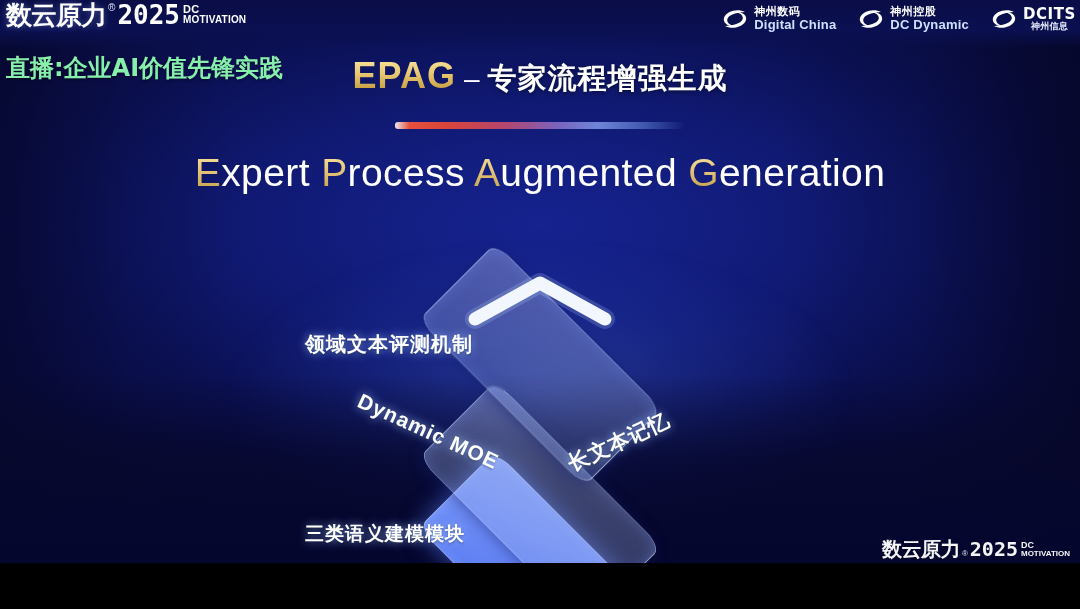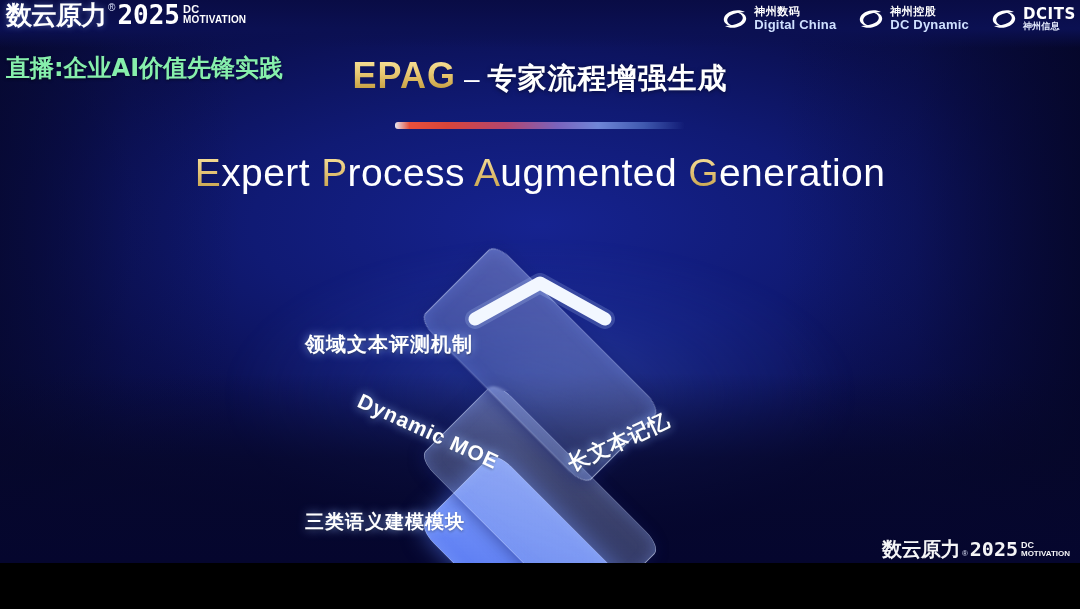--- a/index.html
+++ b/index.html
@@ -83,21 +83,21 @@
   .brand .swirl{
     width:26px; height:20px; flex:0 0 26px;
     position:relative;
   }
   .brand .swirl svg{ display:block; }
   .brand .txt{ display:flex; flex-direction:column; line-height:1.08; }
   .brand .t1{ font-size:11px; font-weight:bold; color:#ffffff; letter-spacing:.5px;
               font-family:"DejaVu Sans","Liberation Sans",sans-serif; }
   .brand .t2{ font-size:13px; font-weight:bold; color:#cfe0ff; letter-spacing:.2px; }
   .brand.dcits .t1{ font-size:15px; letter-spacing:.6px; }
-  .brand.dcits .t2{ font-size:9px; color:#e7eeff; }
+  .brand.dcits .t2{ font-size:9px; color:#e7eeff;text-align:center; }
 
   
   .epag-line{
     position:absolute; left:0; right:0; top:55px;
     text-align:center; white-space:nowrap;
   }
   .epag-line .gold{
     font-size:36px; font-weight:bold;
     background:linear-gradient(180deg,#fdeaa6 0%,#e8c872 45%,#b98f2e 100%);
     -webkit-background-clip:text; background-clip:text; color:transparent;
@@ -191,21 +191,21 @@
   .layer-label{
     position:absolute; left:0; width:470px;
     text-align:left;
     color:#ffffff;
     font-weight:bold;
     font-family:"DejaVu Sans","Liberation Sans",sans-serif;
     text-shadow:0 0 10px rgba(140,175,255,.85), 0 1px 3px rgba(0,0,0,.5);
     white-space:nowrap; pointer-events:none;
   }
   #label-top{ top:106px; font-size:20px; letter-spacing:1px; }
-  #label-bot{ top:284px; font-size:19px; letter-spacing:1px; }
+  #label-bot{ top:296px; font-size:19px; letter-spacing:1px; }
 
   .chevron{
     position:absolute; left:50%; top:48px;
     transform:translateX(-50%);
     width:150px; height:56px; pointer-events:none;
   }
 
   .side-label{
     position:absolute;
     color:#ffffff; font-weight:bold;

